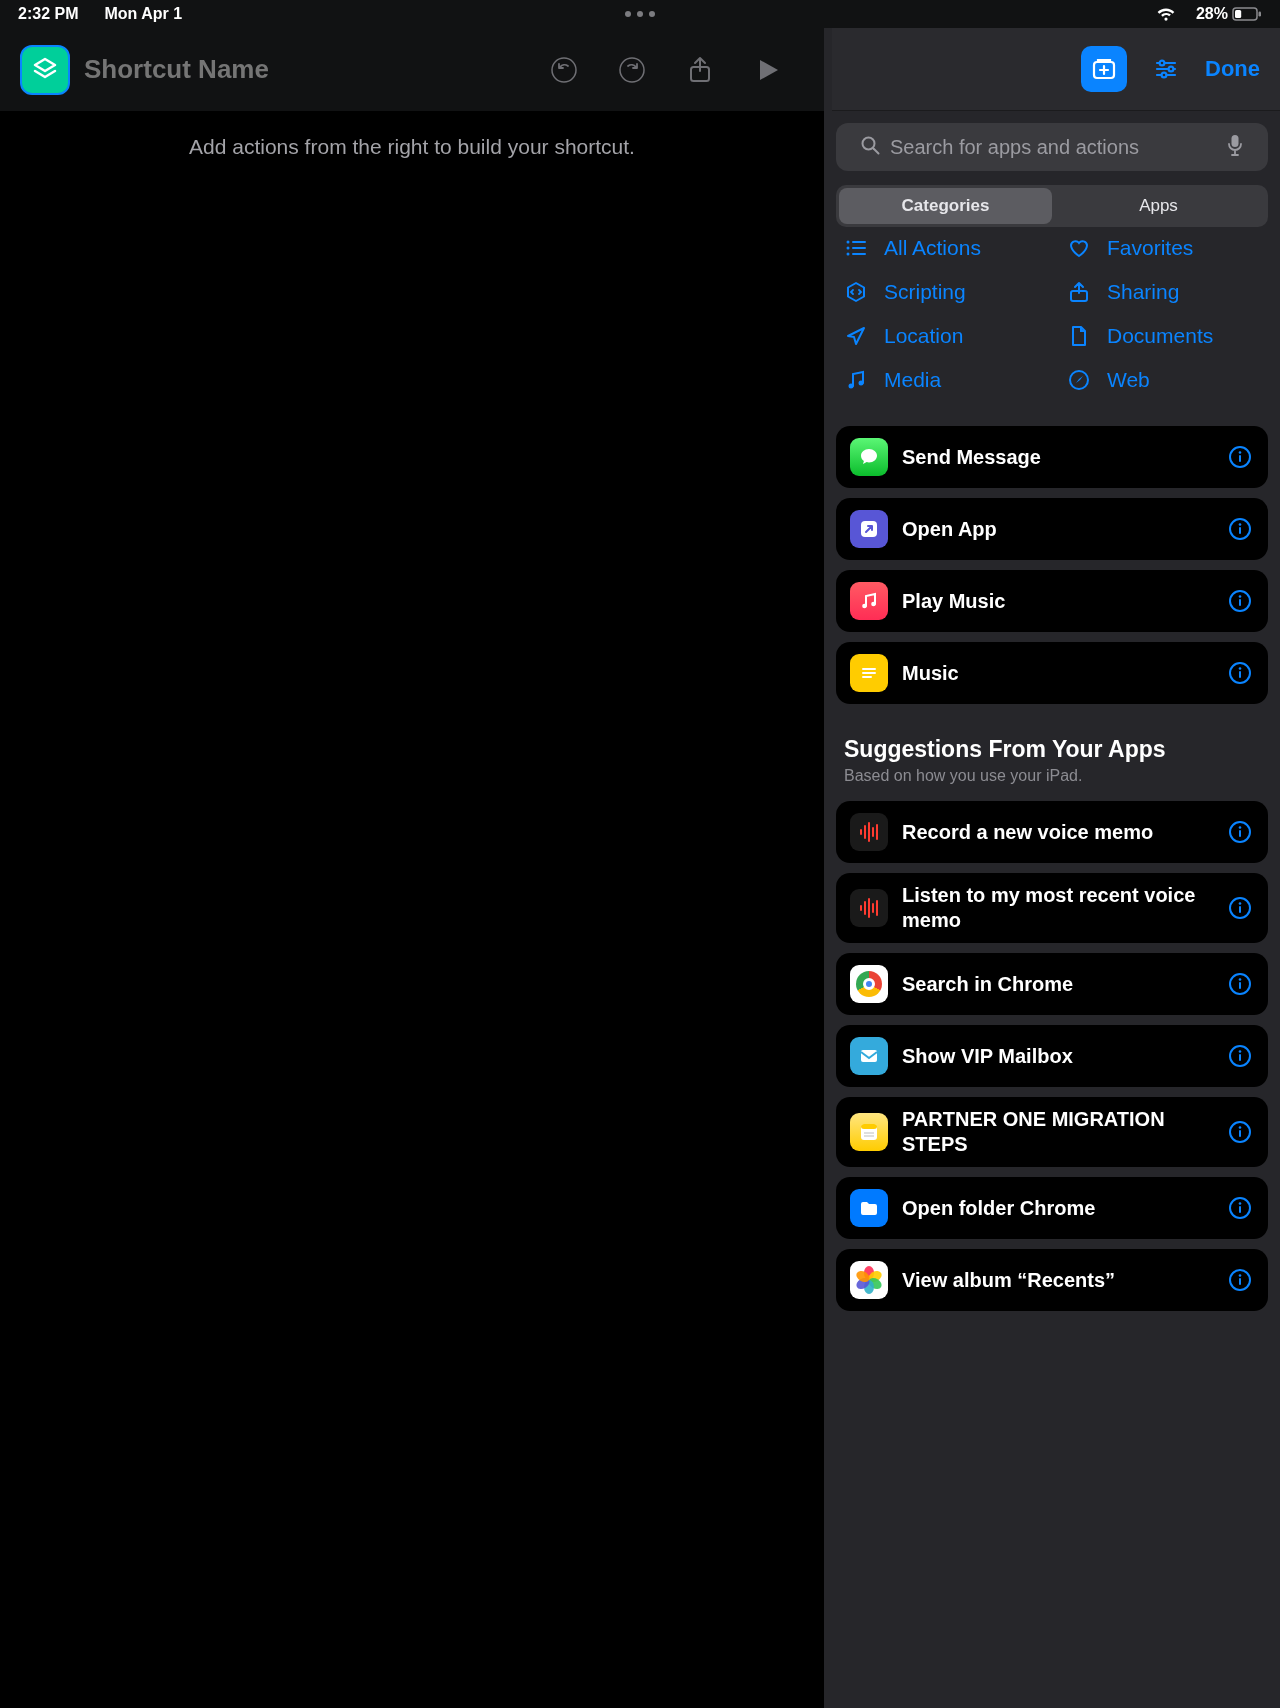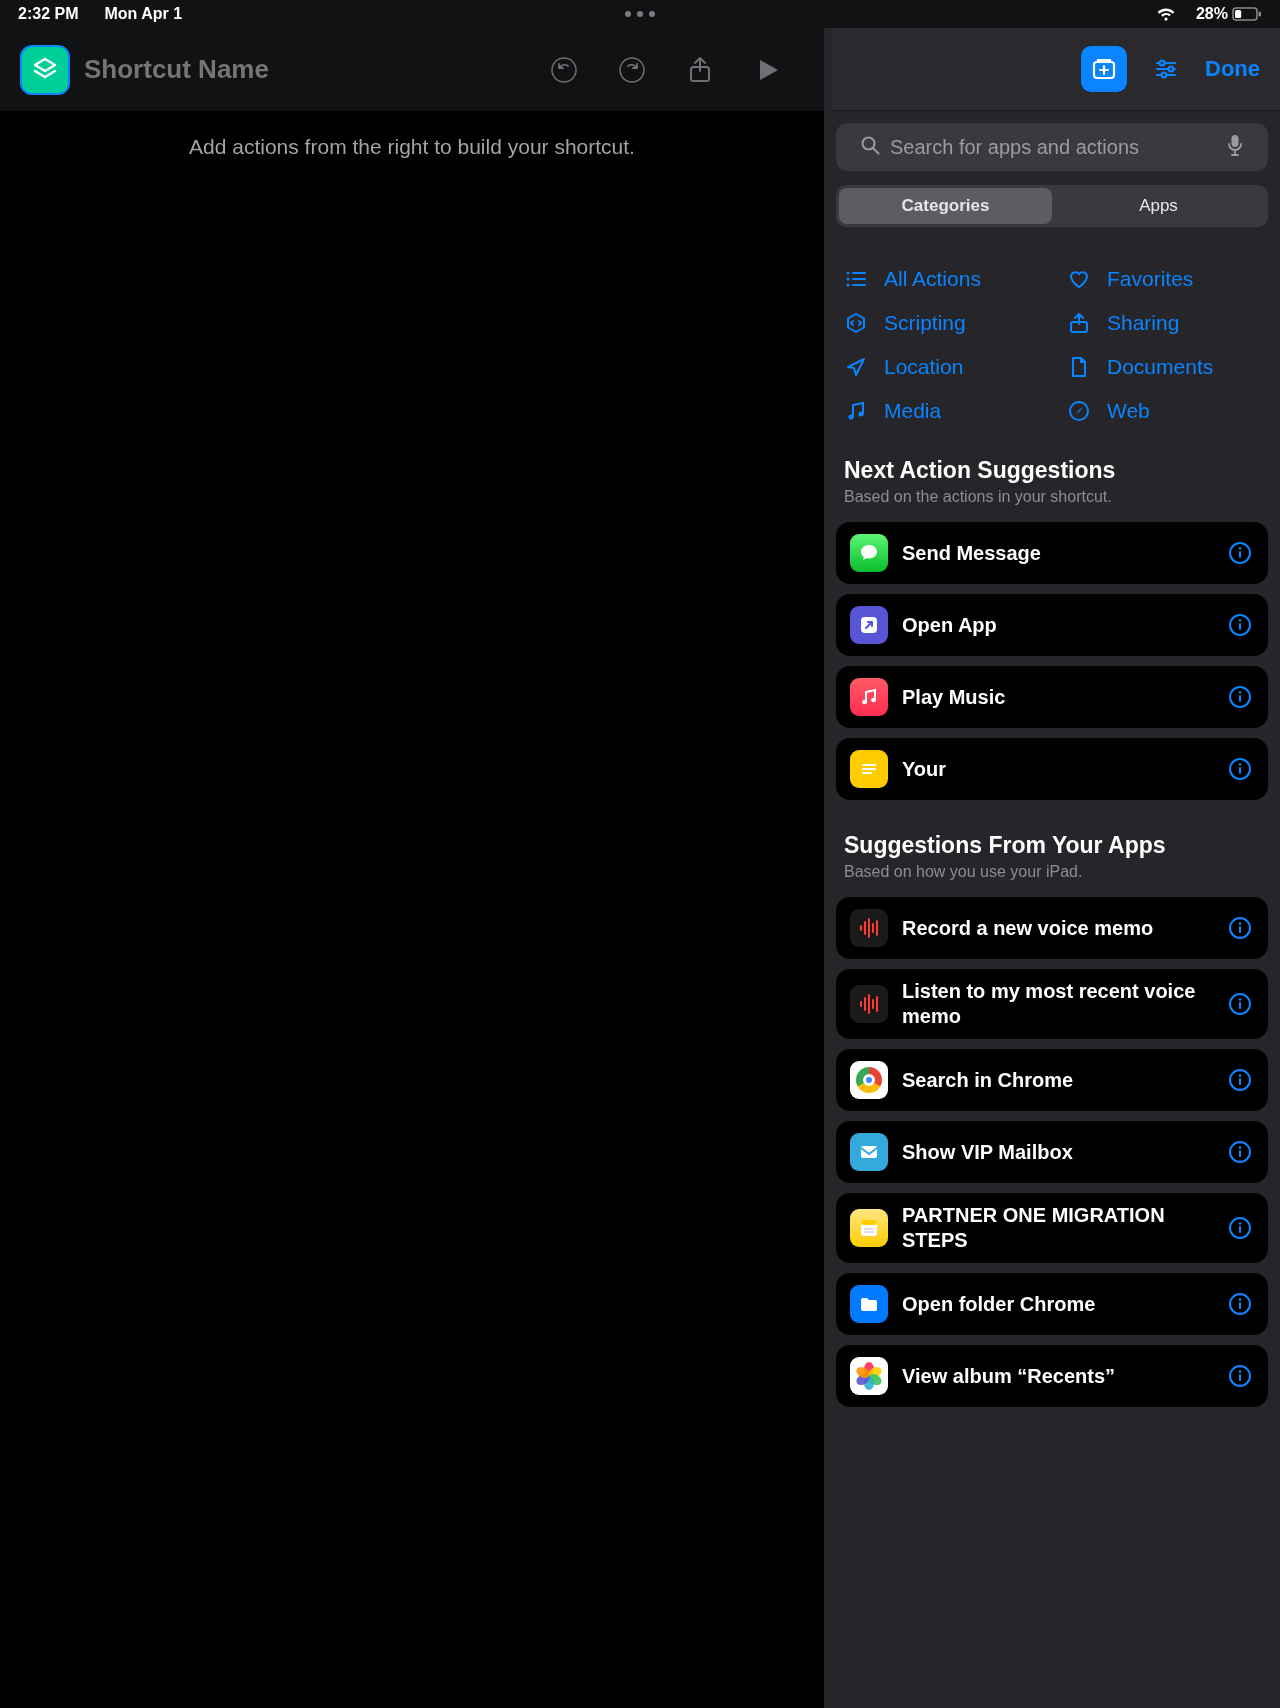--- a/index.html
+++ b/index.html
@@ -113,21 +113,21 @@
 .search-field input::placeholder { color:#9b9ba1; }
 .mic-icon { color:#9b9ba1; }
 
 
 .segmented {
   display:flex;
   background:#3a3a3e;
   border-radius: 10px;
   padding: 3px;
   height: 42px;
-  margin-bottom: 40px;
+  margin-bottom: 9px;
 }
 .segmented .seg {
   flex:1; display:flex; align-items:center; justify-content:center;
   font-size: 17px; color:#e6e6ea; border-radius: 8px;
   font-weight:500;
 }
 .segmented .seg.active { background:#5c5c61; font-weight:600;}
 
 
 .cat-grid {
@@ -398,24 +398,20 @@
           <span class="ci-icon">
               <svg viewBox="0 0 22 22">
                 <circle cx="11" cy="11" r="9" fill="none" stroke="#0a84ff" stroke-width="2"></circle>
                 <path d="M15 7l-3 4-4 3 3-4z" fill="#0a84ff"></path>
               </svg>
             </span>
           <span>Web</span>
         </div>
       </div>
 
-      <div class="section-head">
-        <div class="section-title">Next Action Suggestions</div>
-        <div class="section-sub">Based on the actions in your shortcut.</div>
-      </div>
       <div class="action-list">
         <div class="action-row">
           <div class="app-icon bg-green">
               <svg viewBox="0 0 22 22">
                 <path d="M11 3c4.5 0 8 3 8 6.7 0 3.7-3.5 6.7-8 6.7-.8 0-1.6-.1-2.3-.3L5 18l.9-3C4.1 13.7 3 11.8 3 9.7 3 6 6.5 3 11 3z" fill="#fff"></path>
               </svg>
             </div>
           <div class="action-label">Send Message</div>
           <div class="info-btn">
               <svg viewBox="0 0 24 24">
@@ -459,21 +455,21 @@
             </div>
         </div>
         <div class="action-row">
           <div class="app-icon bg-yellow">
               <svg viewBox="0 0 22 22">
                 <g stroke="#fff" stroke-width="2" stroke-linecap="round">
                   <path d="M5 7h12M5 11h12M5 15h8"></path>
                 </g>
               </svg>
             </div>
-          <div class="action-label">Your</div>
+          <div class="action-label">Music</div>
           <div class="info-btn">
               <svg viewBox="0 0 24 24">
                 <circle cx="12" cy="12" r="10" fill="none" stroke="#0a84ff" stroke-width="2"></circle>
                 <circle cx="12" cy="7.5" r="1.3" fill="#0a84ff"></circle>
                 <rect x="11" y="10" width="2" height="7" rx="1" fill="#0a84ff"></rect>
               </svg>
             </div>
         </div>
       </div>
 

